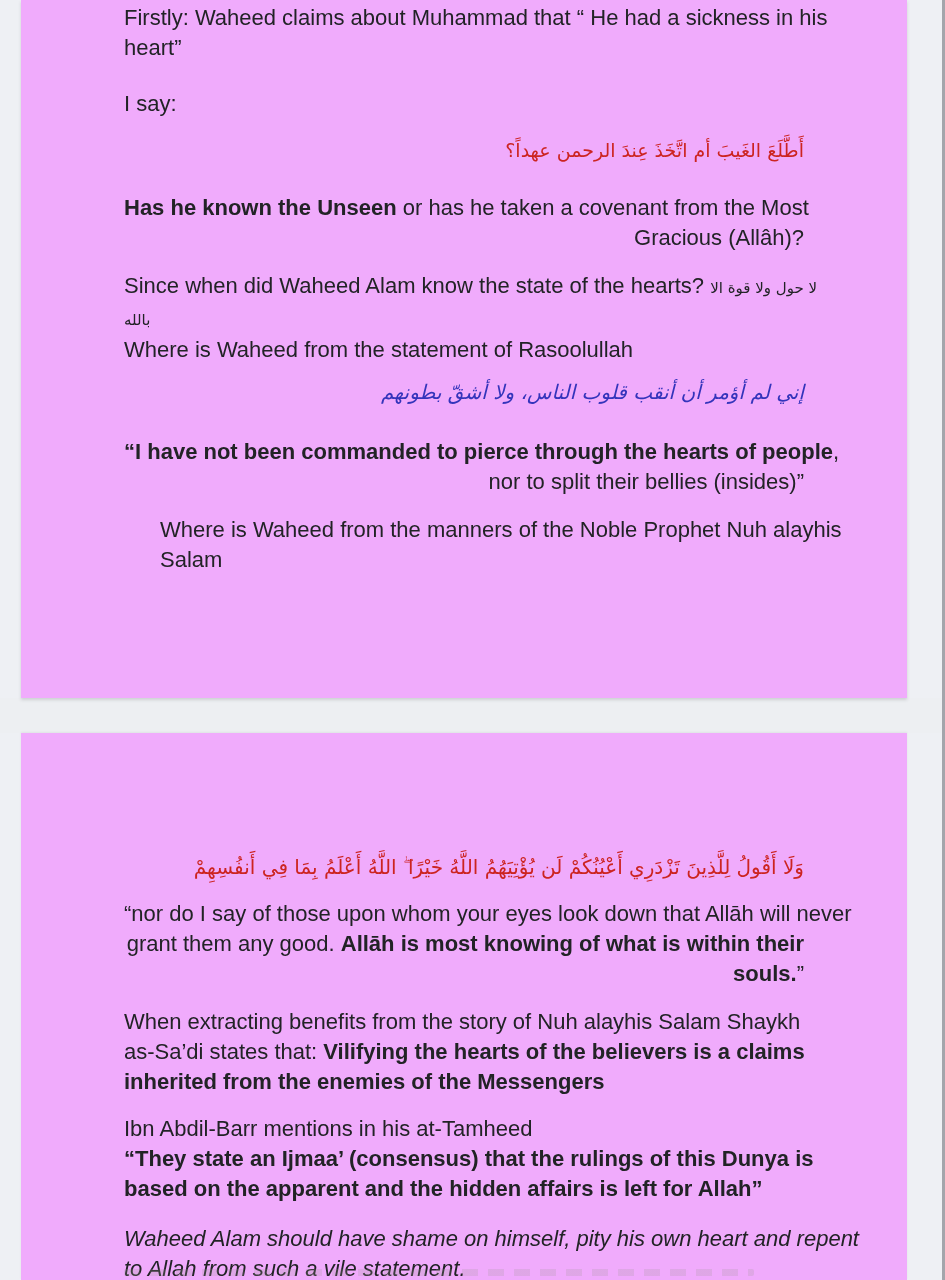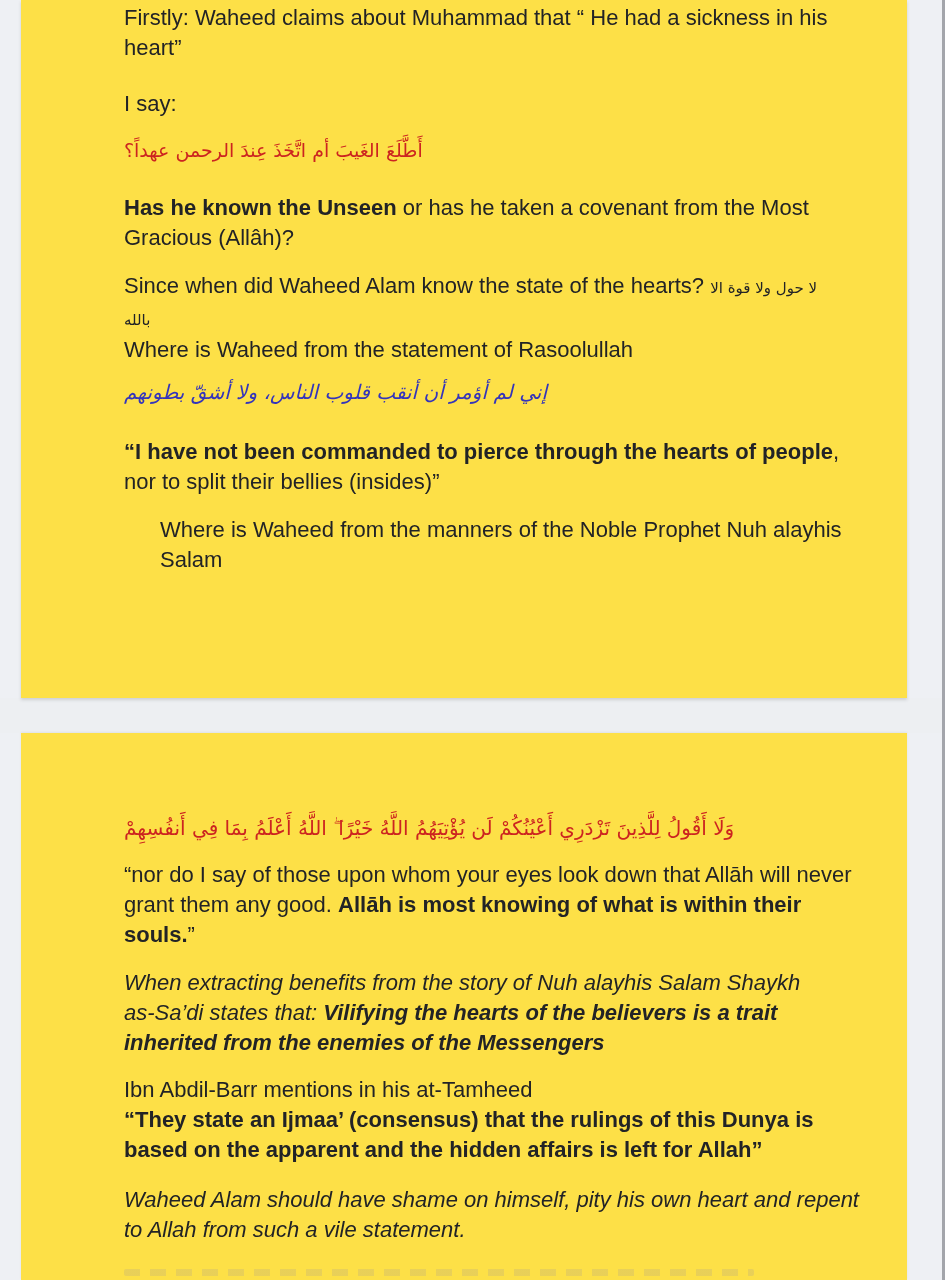--- a/index.html
+++ b/index.html
@@ -20,21 +20,21 @@
   .side-margin.left  { left: 0; width: 21px; }
   .side-margin.right { left: 907px; width: 38px; }
   .window-edge {
     position: absolute; top: 0; right: 0;
     width: 3px; height: 1280px;
     background: #a3a5ab;
   }
   .page {
     position: absolute;
     left: 21px; width: 886px;
-    background: #fde047;
+    background: #f0abfc;
     padding: 0 103px;
     overflow: hidden;
   }
   .page-1 {
     top: 0; height: 698px;
     box-shadow: 0 2px 3px rgba(60,64,72,0.18);
   }
   .page-2 {
     top: 733px; height: 547px;
     box-shadow: 0 -1px 2px rgba(60,64,72,0.07);
@@ -45,42 +45,42 @@
     background: #edeff2;
   }
   p { 
     font-size: 22px; line-height: 30px; 
     color: #222326; 
     font-weight: 400;
   }
   .line { white-space: nowrap; }
   .b { font-weight: 700; }
   .i { font-style: italic; }
-  .center { text-align: left; }
+  .center { text-align: right; }
   .ar {
     font-family: "DejaVu Sans", sans-serif;
     direction: rtl; unicode-bidi: embed;
   }
   .ar-red   { color: #cc2420; font-size: 19px; }
   .ar-blue  { color: #3434bb; font-size: 20px; }
   .ar-verse { color: #cc2420; font-size: 20px; }
   .ar-inline { font-size: 15px; color: #222326; }
   
   .p-firstly        { margin-top: 3px; }
   .p-isay           { margin-top: 26px; }
   .p-arabic-red     { margin-top: 16px; }
   .p-unseen         { margin-top: 28px; }
   .p-since          { margin-top: 18px; }
   .p-where1         { margin-top: 0; }
   .p-arabic-blue    { margin-top: 12px; font-style: italic; }
   .p-hadith         { margin-top: 30px; }
   .p-where2         { margin-top: 18px; margin-left: 36px; }
-  .p-verse          { margin-top: 80px; }
+  .p-verse          { margin-top: 119px; }
   .p-tafsir         { margin-top: 17px; }
-  .p-benefits       { margin-top: 18px; font-style: italic; }
+  .p-benefits       { margin-top: 18px; }
   .p-tamheed        { margin-top: 17px; }
   .p-closing        { margin-top: 20px; }
   .cutoff-sliver {
     position: absolute;
     left: 103px; top: 536px;
     width: 630px; height: 7px;
     background: repeating-linear-gradient(90deg,
       rgba(160,150,150,0.22) 0px, rgba(160,150,150,0.22) 16px,
       rgba(0,0,0,0) 16px, rgba(0,0,0,0) 26px);
     border-radius: 2px;
@@ -148,21 +148,21 @@
     </p>
 
     <p class="center p-tafsir">
       <span class="line">“nor do I say of those upon whom your eyes look down that Allāh will never</span><br>
       <span class="line"><span>grant them any good. </span><span class="b">Allāh is most knowing of what is within their</span></span><br>
       <span class="line"><span class="b">souls.</span><span>”</span></span>
     </p>
 
     <p class="p-benefits">
       <span class="line">When extracting benefits from the story of Nuh alayhis Salam Shaykh</span><br>
-      <span class="line"><span>as-Sa’di states that: </span><span class="b">Vilifying the hearts of the believers is a trait</span></span><br>
+      <span class="line"><span>as-Sa’di states that: </span><span class="b">Vilifying the hearts of the believers is a claims</span></span><br>
       <span class="line"><span class="b">inherited from the enemies of the Messengers</span></span>
     </p>
 
     <p class="p-tamheed">
       <span class="line">Ibn Abdil-Barr mentions in his at-Tamheed</span><br>
       <span class="line"><span class="b">“They state an Ijmaa’ (consensus) that the rulings of this Dunya is</span></span><br>
       <span class="line"><span class="b">based on the apparent and the hidden affairs is left for Allah”</span></span>
     </p>
 
     <p class="i p-closing">

